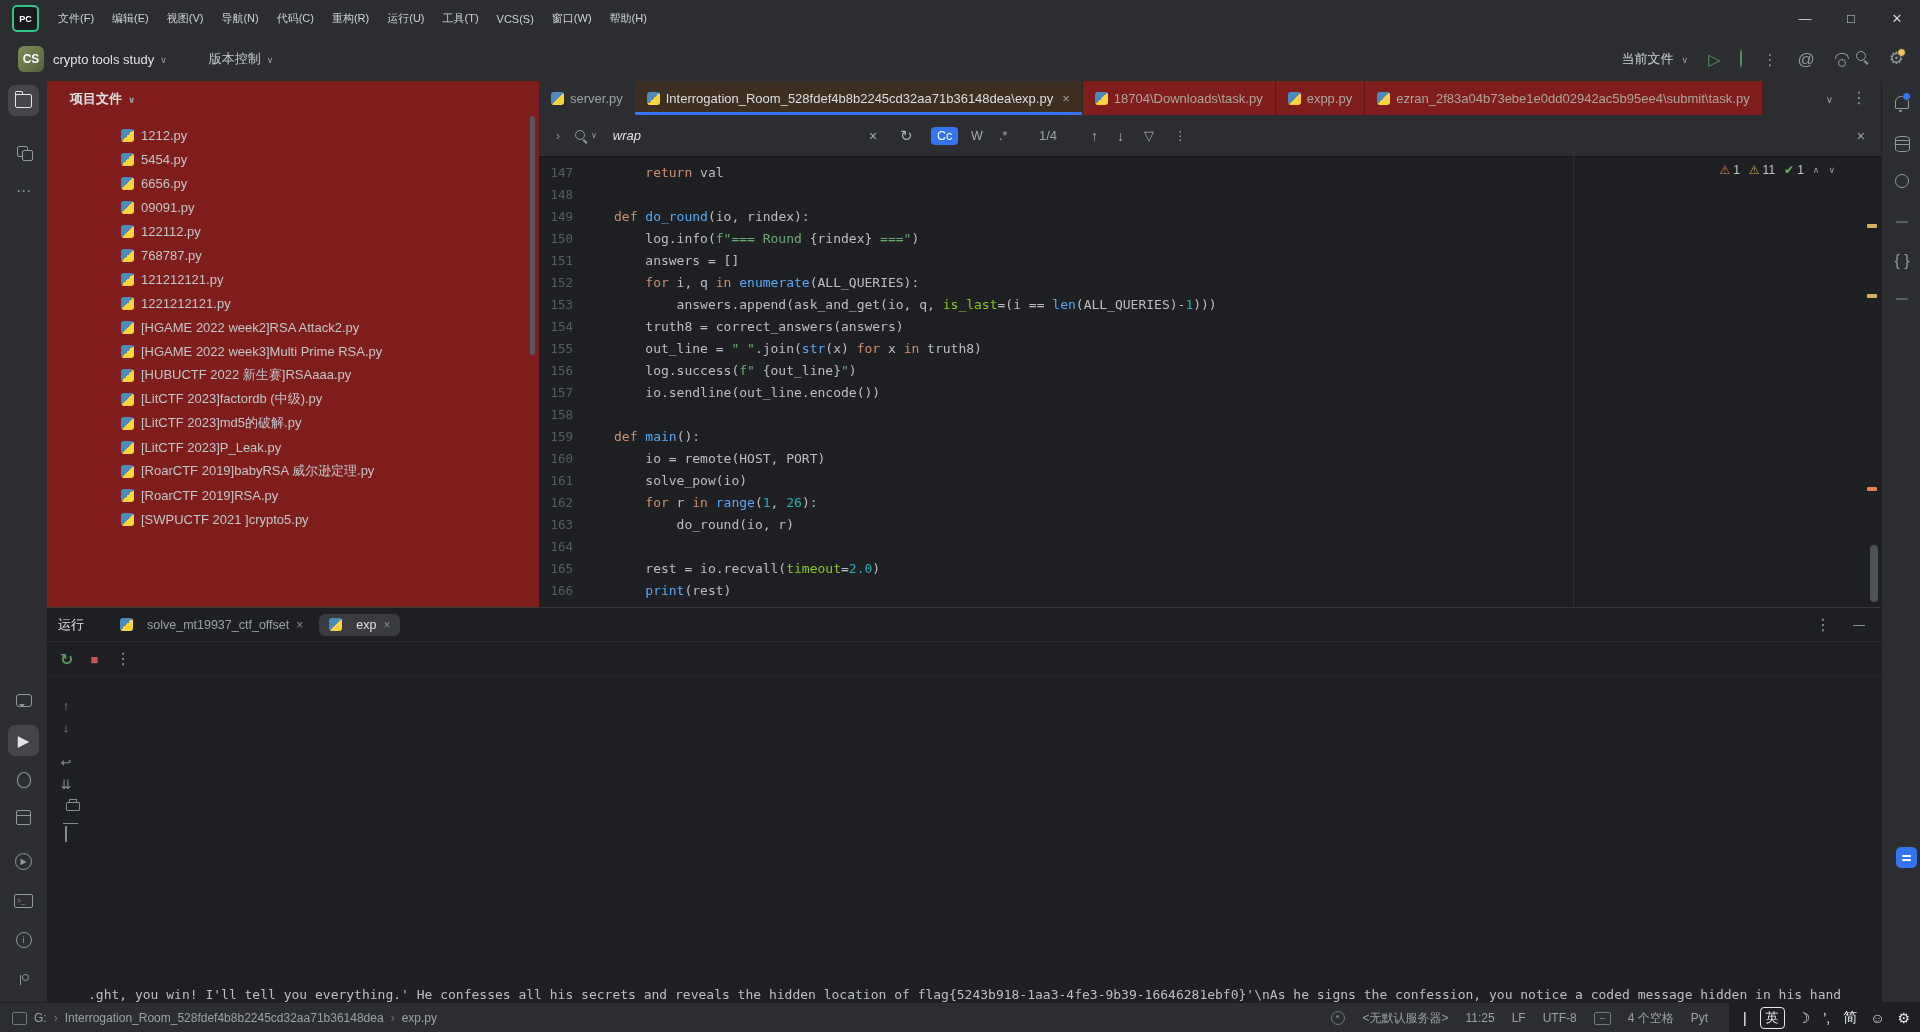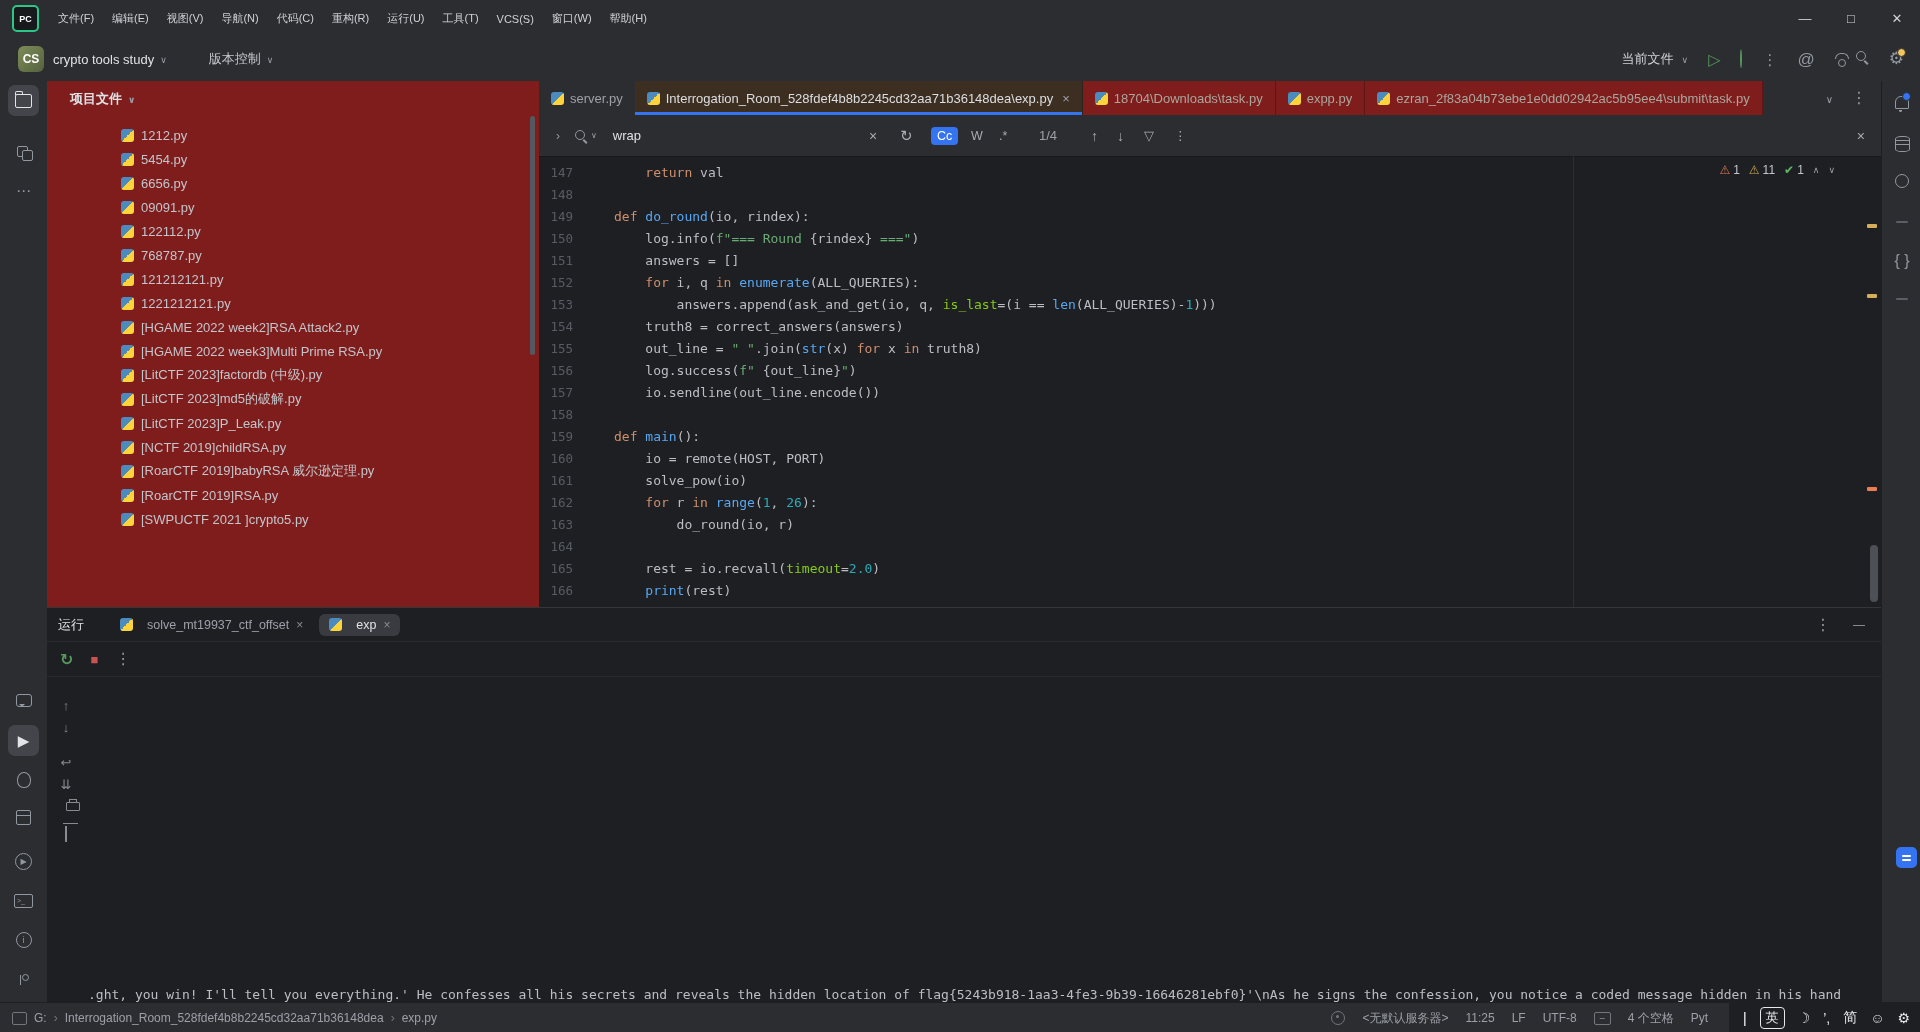--- a/index.html
+++ b/index.html
@@ -269,33 +269,33 @@
         <div class="tree-item">
           <span class="pyicon"></span>
           <span>[HGAME 2022 week2]RSA Attack2.py</span>
         </div>
         <div class="tree-item">
           <span class="pyicon"></span>
           <span>[HGAME 2022 week3]Multi Prime RSA.py</span>
         </div>
         <div class="tree-item">
           <span class="pyicon"></span>
+          <span>[HUBUCTF 2022 新生赛]RSAaaa.py</span>
+        </div>
+        <div class="tree-item">
+          <span class="pyicon"></span>
           <span>[LitCTF 2023]factordb (中级).py</span>
         </div>
         <div class="tree-item">
           <span class="pyicon"></span>
           <span>[LitCTF 2023]md5的破解.py</span>
         </div>
         <div class="tree-item">
           <span class="pyicon"></span>
           <span>[LitCTF 2023]P_Leak.py</span>
-        </div>
-        <div class="tree-item">
-          <span class="pyicon"></span>
-          <span>[NCTF 2019]childRSA.py</span>
         </div>
         <div class="tree-item">
           <span class="pyicon"></span>
           <span>[RoarCTF 2019]babyRSA 威尔逊定理.py</span>
         </div>
         <div class="tree-item">
           <span class="pyicon"></span>
           <span>[RoarCTF 2019]RSA.py</span>
         </div>
         <div class="tree-item">
@@ -335,21 +335,21 @@
         <span class="ic">⋮</span>
       </div>
     </div>
 
     <div id="findbar">
       <span class="ic" style="margin:0 14px 0 17px;font-size:12px;">›</span>
       <span style="display:flex;align-items:center;gap:3px;margin-right:16px;">
         <span class="mag"></span>
         <span class="chev" style="margin:0;font-size:8px;">∨</span>
       </span>
-      <span style="color:#dfe1e5;">wrap</span>
+      <span style="color:#dfe1e5;font-style:italic;">wrap</span>
       <span class="find-btn" style="position:absolute;left:330px;font-size:14px;">×</span>
       <span class="find-btn" style="position:absolute;left:361px;font-size:15px;">↻</span>
       <span class="find-chip" style="position:absolute;left:392px;">Cc</span>
       <span class="find-btn" style="position:absolute;left:432px;">W</span>
       <span class="find-btn" style="position:absolute;left:460px;">.*</span>
       <span style="position:absolute;left:500px;color:#9da0a8;">1/4</span>
       <span class="find-btn" style="position:absolute;left:552px;font-size:14px;">↑</span>
       <span class="find-btn" style="position:absolute;left:578px;font-size:14px;">↓</span>
       <span class="find-btn" style="position:absolute;left:605px;font-size:13px;">▽</span>
       <span class="find-btn" style="position:absolute;left:635px;">⋮</span>

